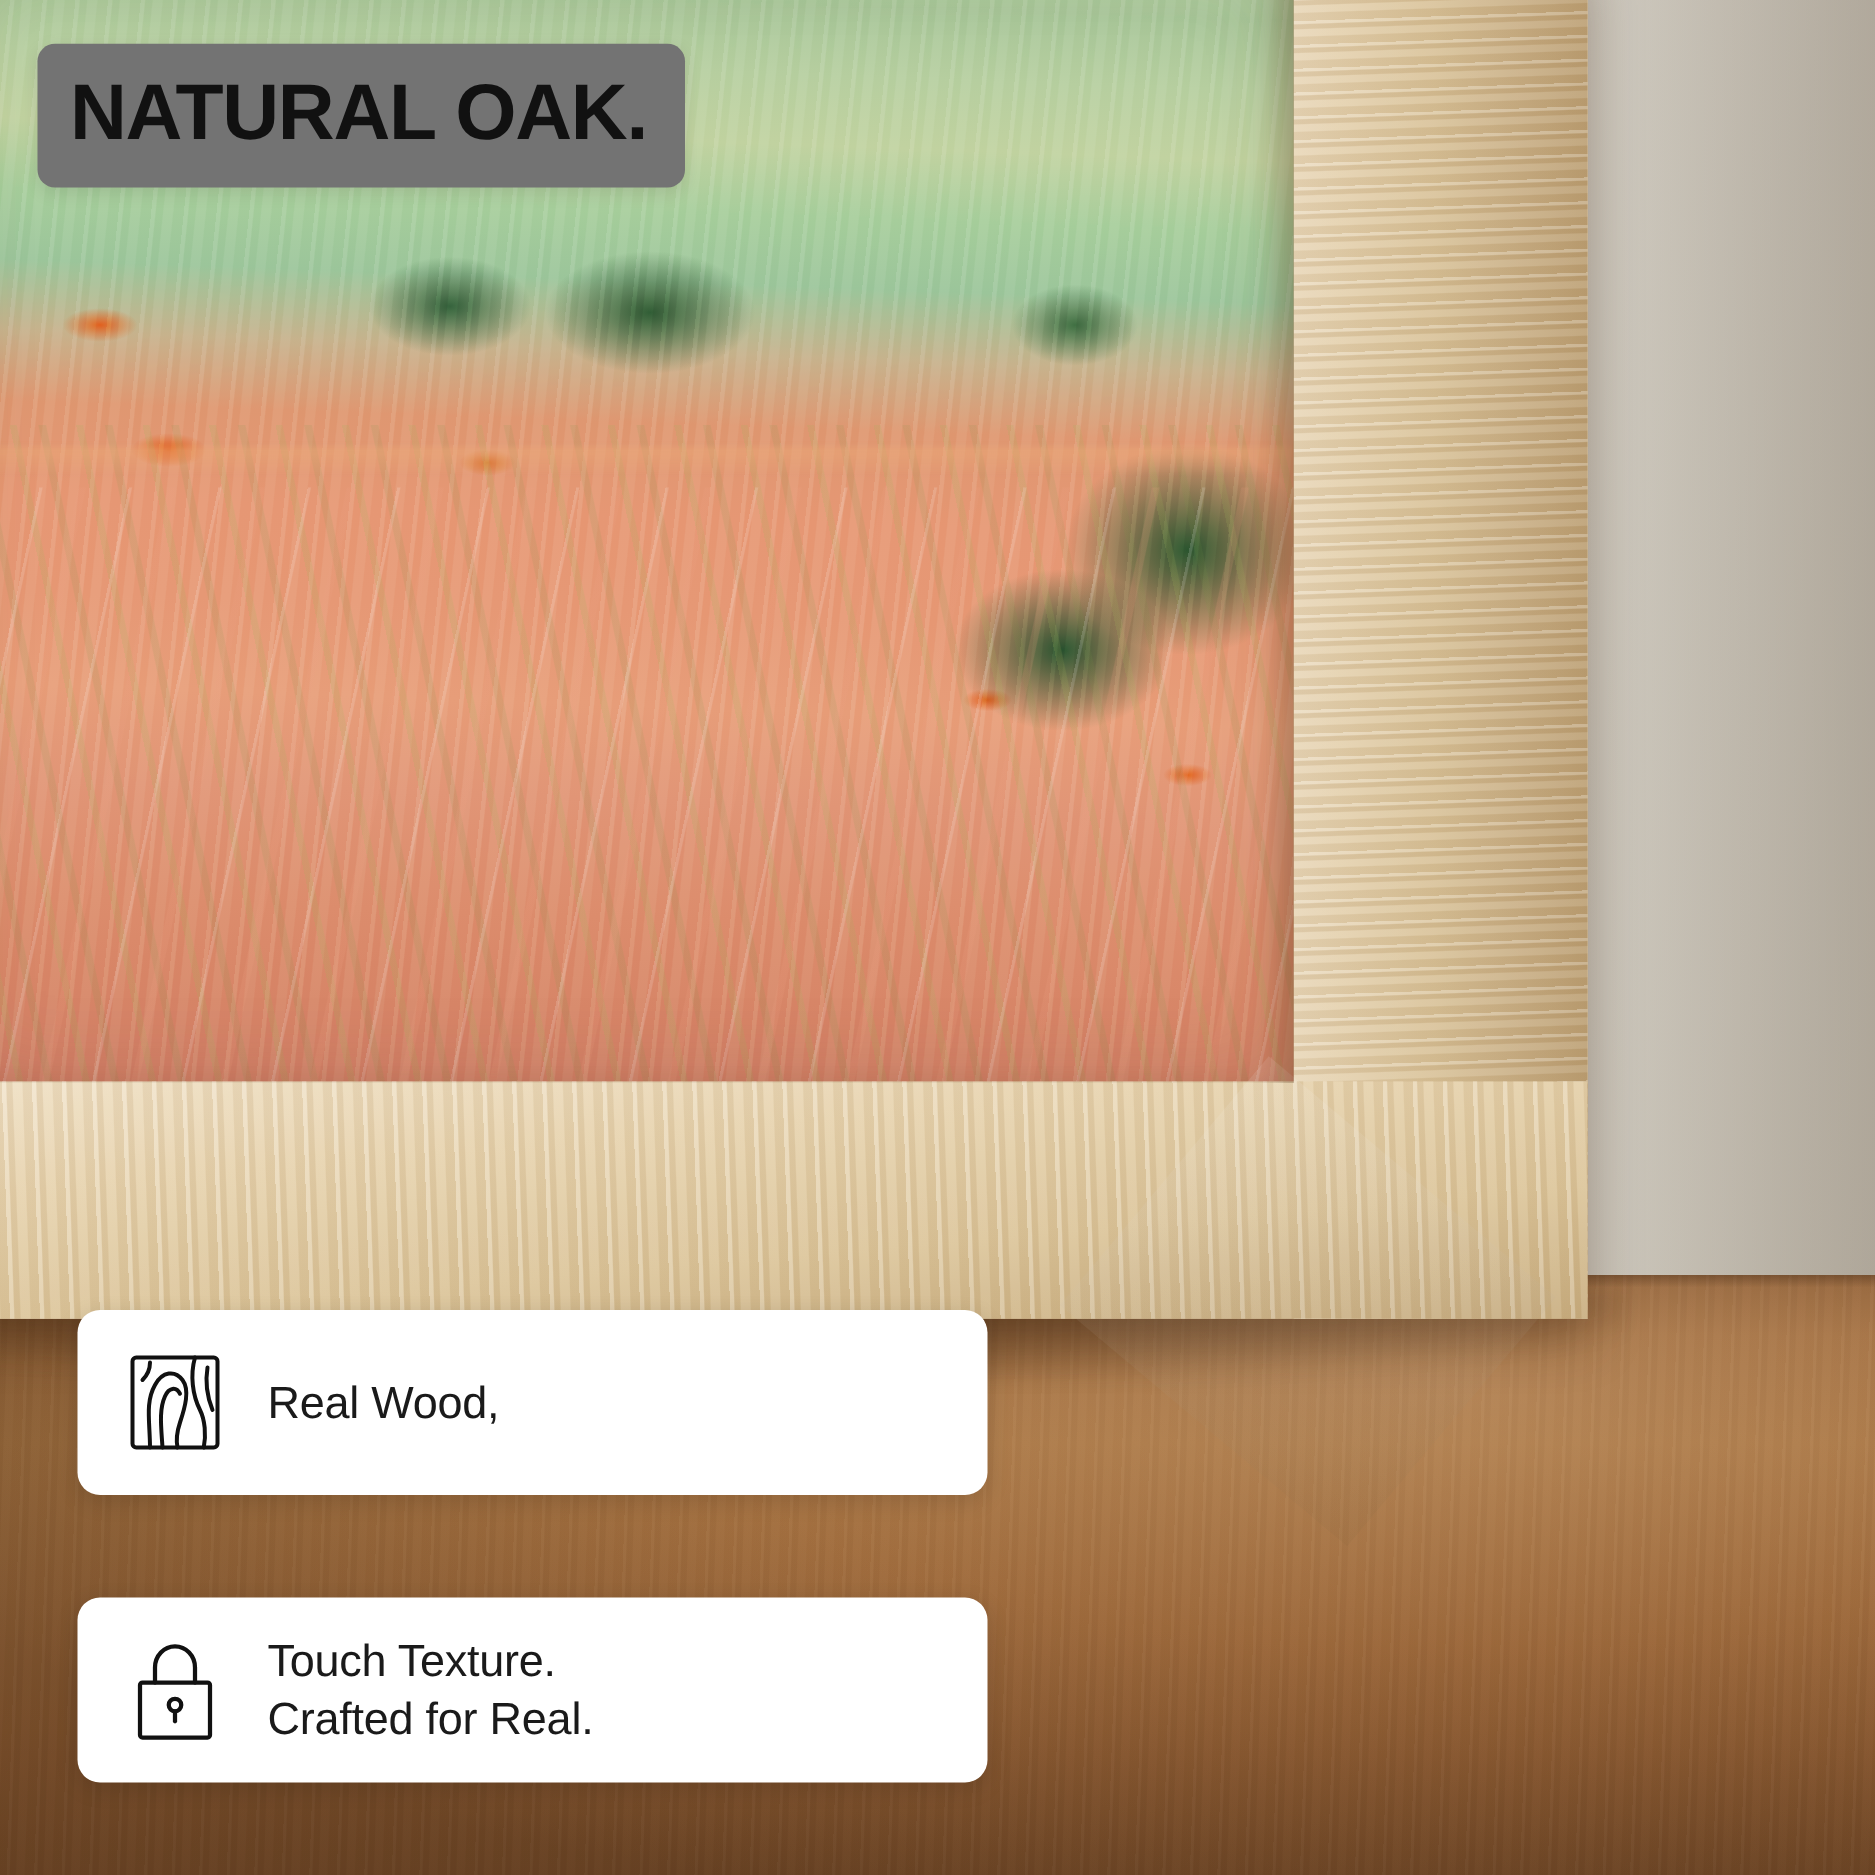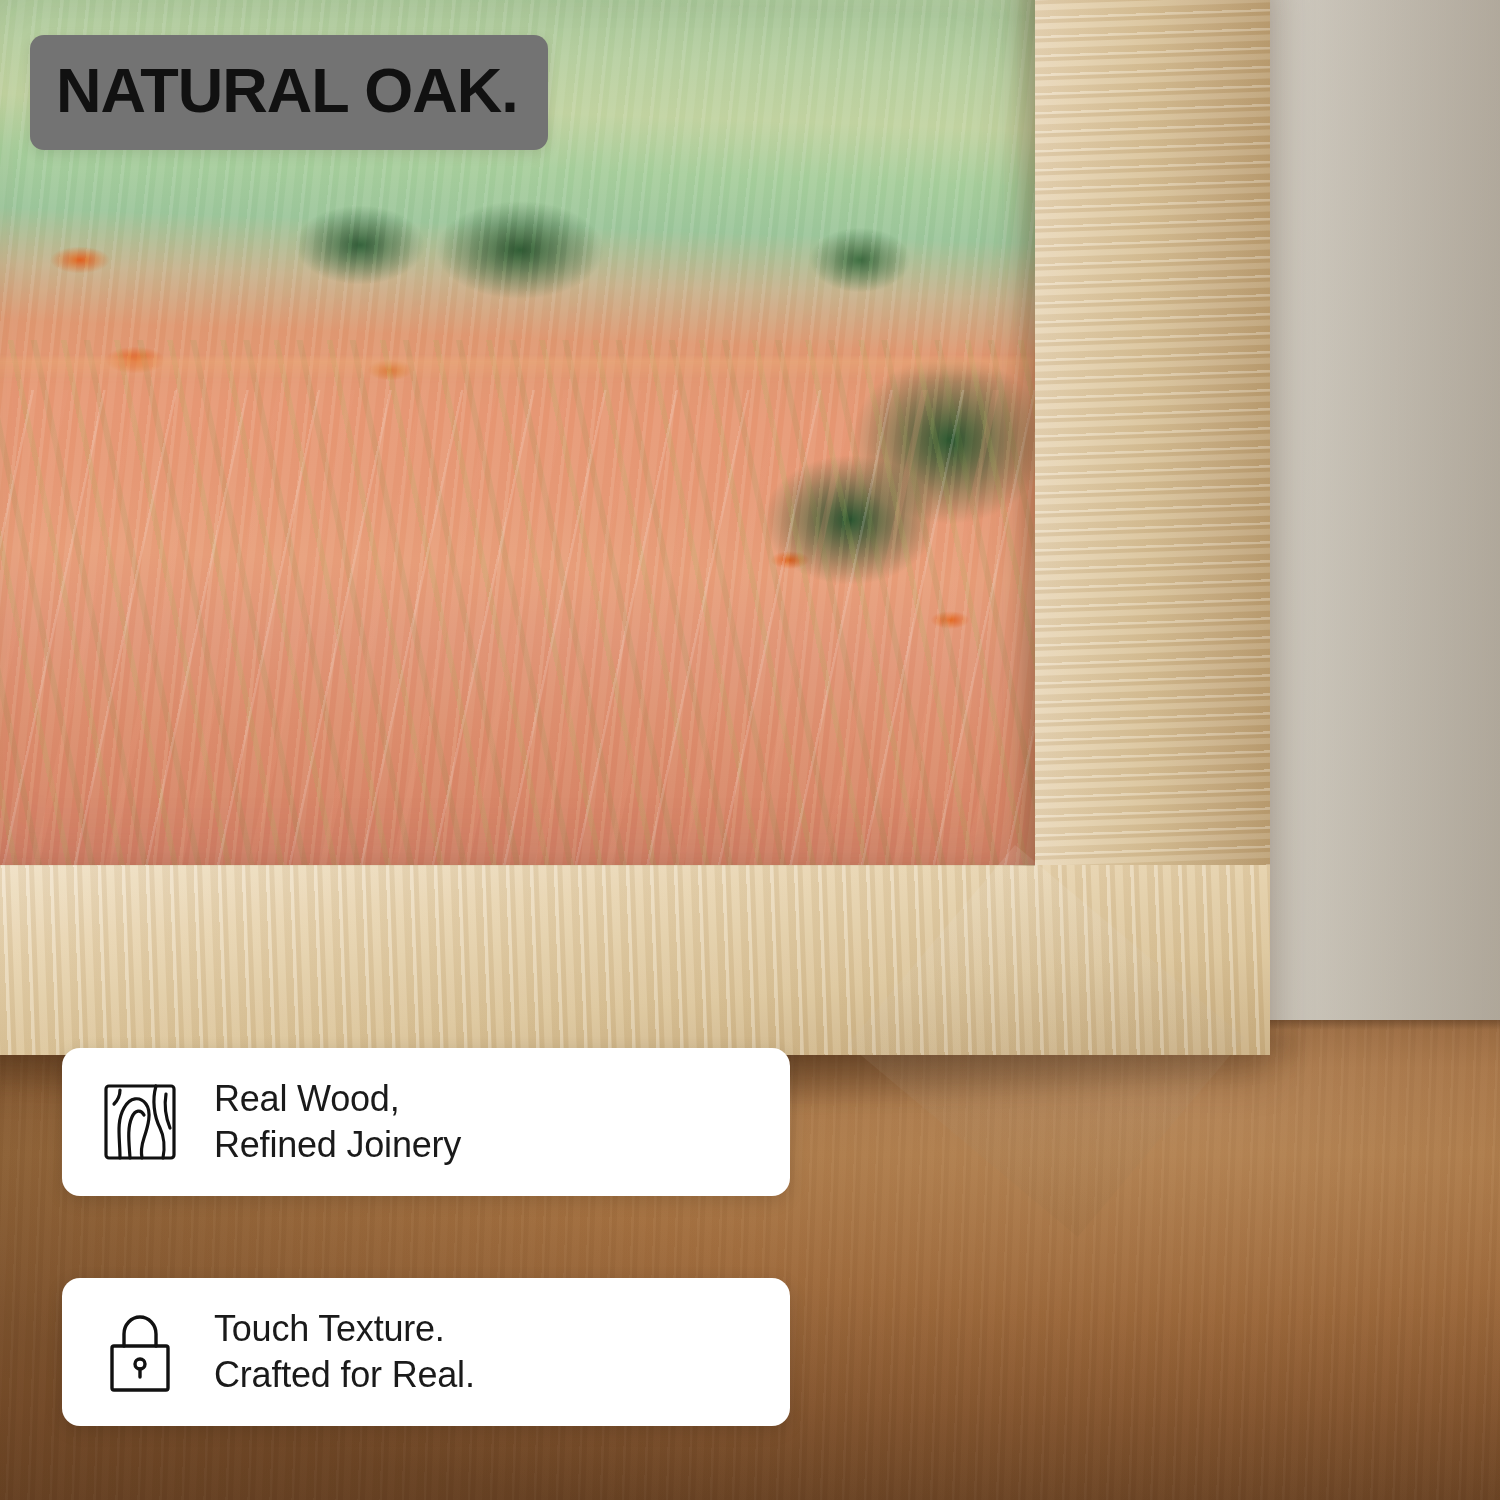--- a/index.html
+++ b/index.html
@@ -231,21 +231,20 @@
         <rect x="12" y="10" width="68" height="72" rx="3"></rect>
         <path d="M26 82 C26 62, 22 46, 30 32 C36 21, 46 20, 52 28 C58 36, 54 50, 50 62 C47 71, 47 77, 48 82"></path>
         <path d="M36 82 C35 66, 33 52, 38 41 C41 34, 47 33, 50 39"></path>
         <path d="M62 10 C58 24, 60 40, 66 52 C70 60, 71 72, 69 82"></path>
         <path d="M72 18 C70 30, 72 42, 76 52"></path>
         <path d="M20 28 C24 24, 26 20, 26 14"></path>
       </svg>
     </div>
     <div class="txt">
       <div>Real Wood,</div>
-      <div>Refined Joinery</div>
     </div>
   </div>
 
   <div class="feature f2">
     <div class="ico">
       <svg width="92" height="92" viewBox="0 0 92 92" fill="none" stroke="#111" stroke-width="3.4" stroke-linecap="round" stroke-linejoin="round">
         <rect x="18" y="40" width="56" height="44" rx="2"></rect>
         <path d="M30 40 V28 C30 18.6 37.2 11 46 11 C54.8 11 62 18.6 62 28 V40"></path>
         <circle cx="46" cy="58" r="5"></circle>
         <path d="M46 63 V71"></path>

